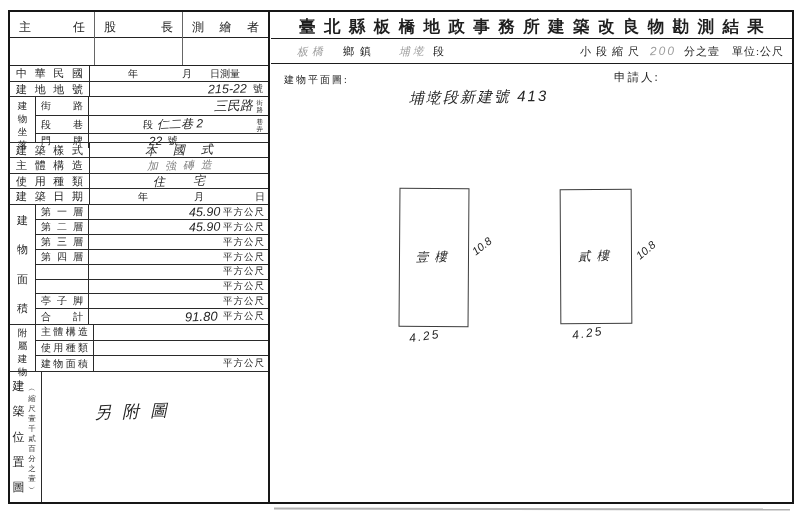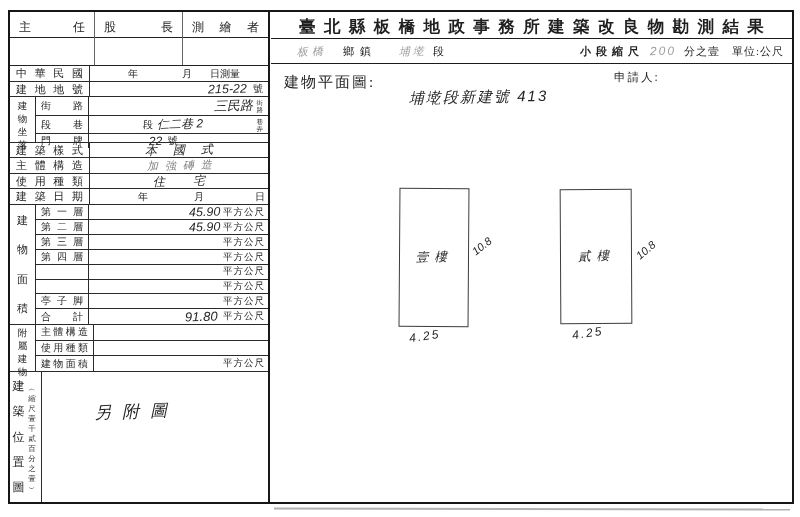--- a/index.html
+++ b/index.html
@@ -35,21 +35,21 @@
   
   .hw { font-family:"Liberation Sans", sans-serif; font-style:italic; color:#262626; display:inline-block; transform:rotate(-1.5deg); }
   .hw-faint { color:#9d9d9d; }
   .hw-mid { color:#7d7d7d; }
 
   
   .right-col { position:absolute; left:261px; top:0; right:0; height:100%; }
   .title-bar { height:27px; border-bottom:1.2px solid #1b1b1b; font-weight:bold; font-size:16.5px; padding:3px 28px 0 28px; }
   .sub-bar { height:25px; border-bottom:1.2px solid #1b1b1b; display:flex; align-items:center; font-size:11px; }
   .plan { position:absolute; left:0; top:52px; right:0; bottom:0; }
-  .plan-heading { position:absolute; left:13px; top:9px; font-size:15px; letter-spacing:2px; }
+  .plan-heading { position:absolute; left:13px; top:9px; font-size:10px; letter-spacing:2px; }
   .applicant { position:absolute; left:343px; top:6px; font-size:11.5px; letter-spacing:2px; }
   .annotation { position:absolute; left:138px; top:24px; font-size:15px; letter-spacing:2px; transform:rotate(-1deg); }
   .bld { position:absolute; border:1.4px solid #3c3c3c; display:flex; align-items:center; justify-content:center; background:transparent; }
   .bld-label { font-size:12.5px; letter-spacing:6px; transform:rotate(-2deg); }
   .dim { position:absolute; font-size:11px; }
   .artifact-line { position:absolute; background:#b2b2b2; }
 </style>
 </head>
 <body>
 
@@ -384,21 +384,21 @@
           <span>測</span>
           <span>結</span>
           <span>果</span>
         </div>
 
       <div class="sub-bar">
         <span class="hw hw-faint" style="margin-left:26px; font-size:11px; letter-spacing:4px;">板橋</span>
         <span style="margin-left:16px; letter-spacing:6px;">鄉鎮</span>
         <span class="hw hw-faint" style="margin-left:22px; font-size:11px; letter-spacing:3px;">埔墘</span>
         <span style="margin-left:6px;">段</span>
-        <span style="margin-left:auto; letter-spacing:5px;font-weight:bold;">小段縮尺</span>
+        <span style="margin-left:auto; letter-spacing:5px;">小段縮尺</span>
         <span class="hw hw-faint" style="margin-left:6px; font-size:12px; letter-spacing:2px;">200</span>
         <span style="margin-left:8px; letter-spacing:1px;">分之壹</span>
         <span style="margin-left:12px; margin-right:8px; letter-spacing:1px;">單位:公尺</span>
       </div>
 
       <div class="plan">
         <span class="plan-heading">建物平面圖:</span>
         <span class="applicant">申請人:</span>
         <span class="annotation hw">埔墘段新建號 413</span>
 

